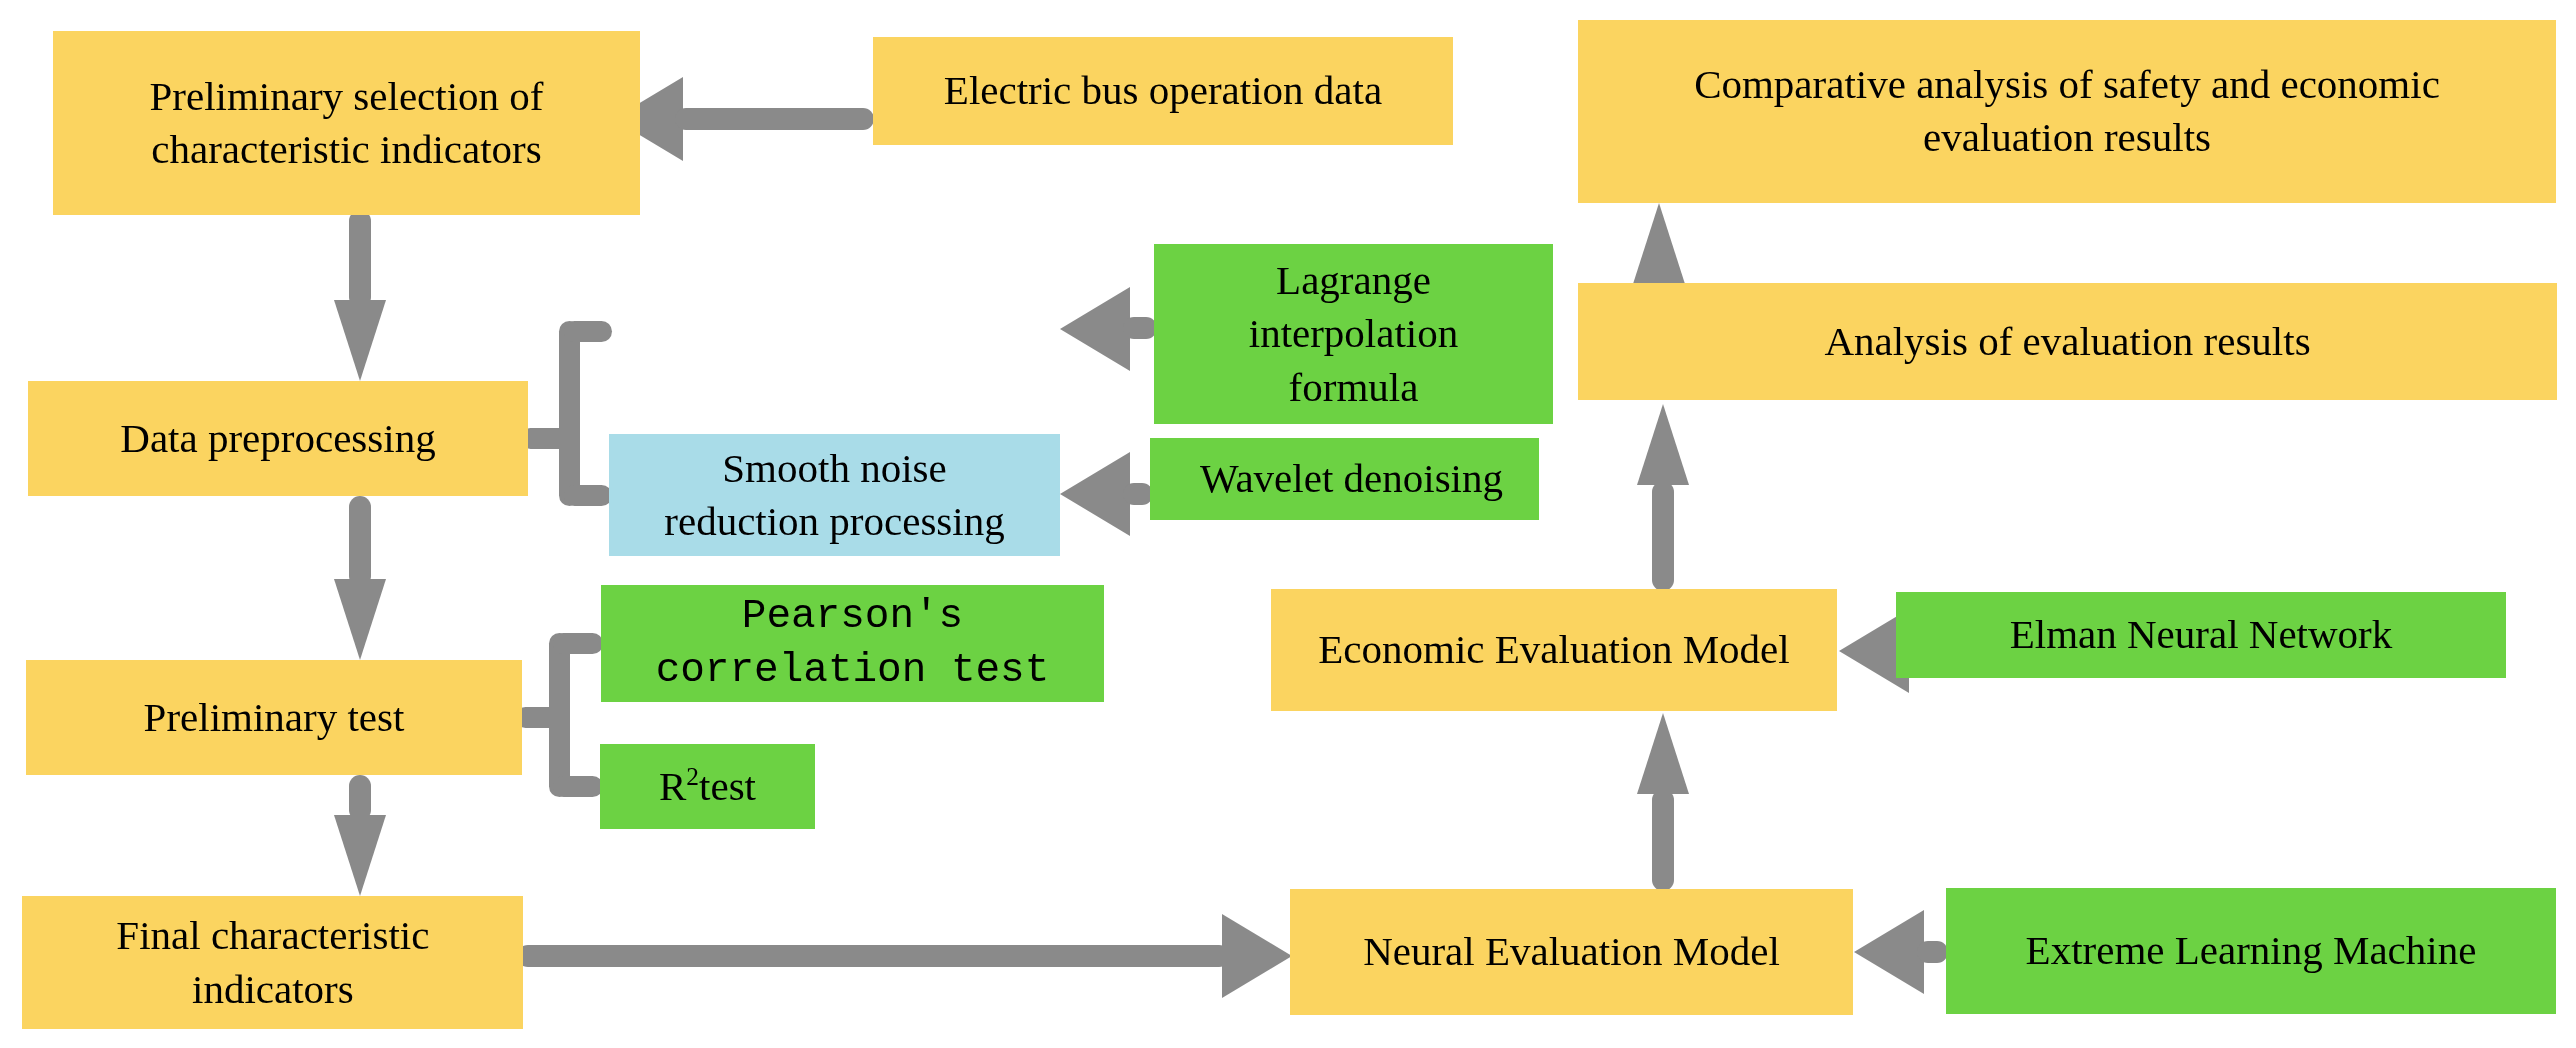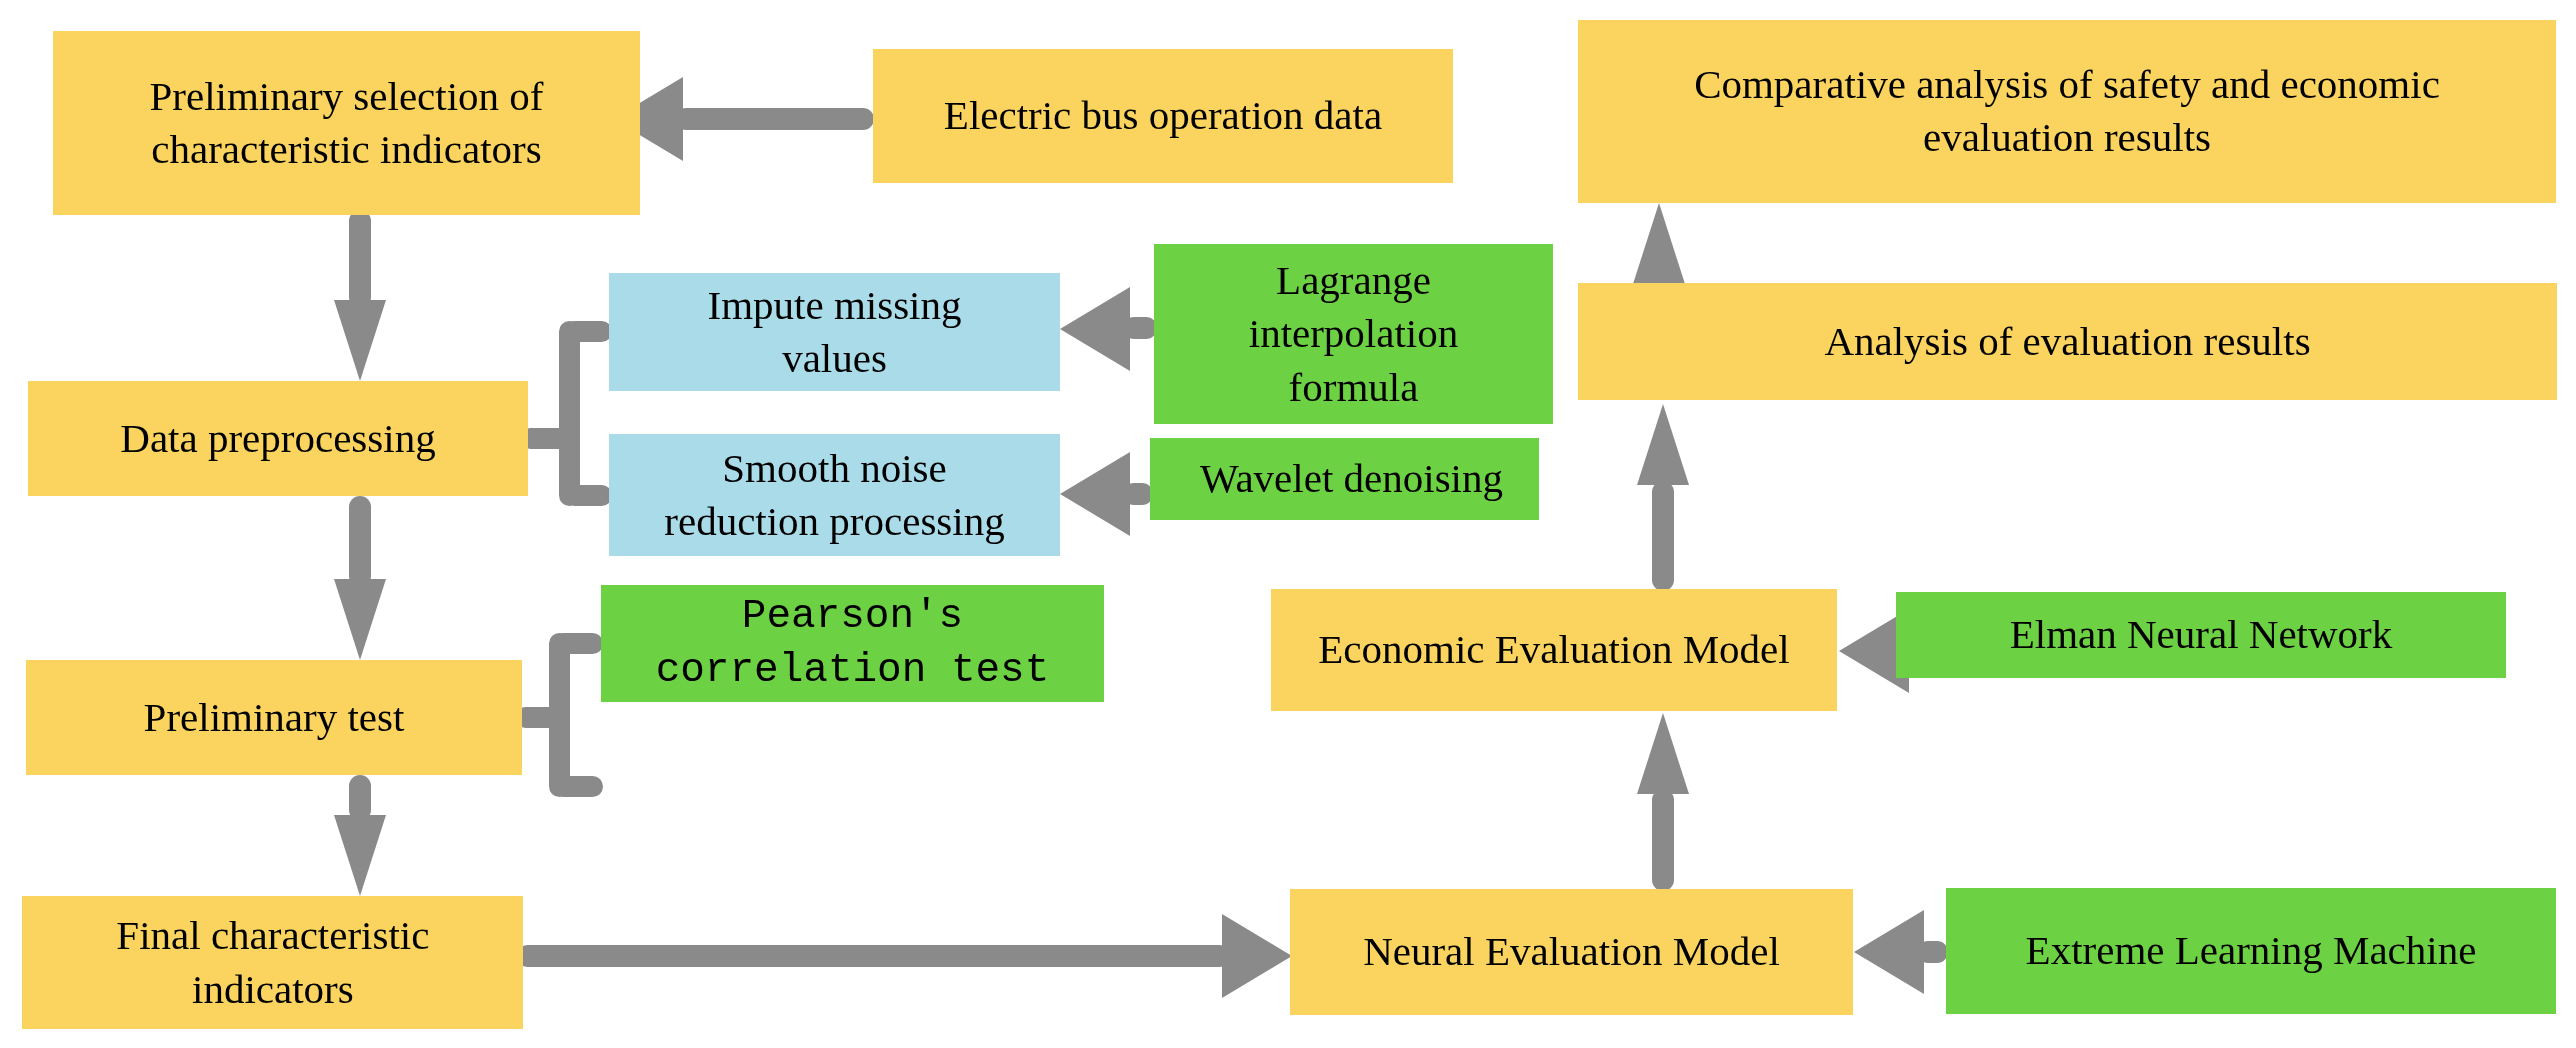--- a/index.html
+++ b/index.html
@@ -108,28 +108,24 @@
   <div class="head head-left" style="left:1854px; top:910px;"></div>
   <div class="shaft" style="left:1917px; top:941px; width:31px; height:22.4px;"></div>
 
   <div class="caret-artifact" style="left:1294px; top:463px; width:7.7px; height:45px;"></div>
 
   <div class="node fill-yellow" style="left:25px; top:31px; width:587px; height:184px;margin-left:28px;">
     <span>Preliminary selection of
 characteristic indicators</span>
   </div>
 
-  <div class="node fill-yellow" style="left:873px; top:49px; width:580px; height:134px;">
+  <div class="node fill-yellow" style="left:873px; top:37px; width:580px; height:108px;">
     <span>Electric bus operation data</span>
   </div>
 
-  <div class="node fill-blue" style="left:609px; top:273px; width:451px; height:118px;">
-    <span>Impute missing
-values</span>
-  </div>
 
   <div class="node fill-blue" style="left:609px; top:434px; width:451px; height:122px;">
     <span>Smooth noise
 reduction processing</span>
   </div>
 
   <div class="node fill-green" style="left:1154px; top:244px; width:399px; height:180px;">
     <span>Lagrange
 interpolation
 formula</span>
@@ -144,20 +140,23 @@
   </div>
 
   <div class="node fill-yellow" style="left:26px; top:660px; width:496px; height:115px;">
     <span>Preliminary test</span>
   </div>
 
   <div class="node fill-green" style="left:601px; top:585px; width:503px; height:117px;font-family:Liberation Mono, monospace;">
     <span>Pearson's correlation test</span>
   </div>
 
+  <div class="node fill-green" style="left:600px; top:744px; width:215px; height:85px;">
+    <span><span>R</span><span class="sup">2</span><span>test</span></span>
+  </div>
 
   <div class="node fill-yellow" style="left:22.4px; top:896px; width:501px; height:133px;">
     <span>Final characteristic
 indicators</span>
   </div>
 
   <div class="node fill-yellow" style="left:1290px; top:889px; width:563px; height:126px;">
     <span>Neural Evaluation Model</span>
   </div>
 

